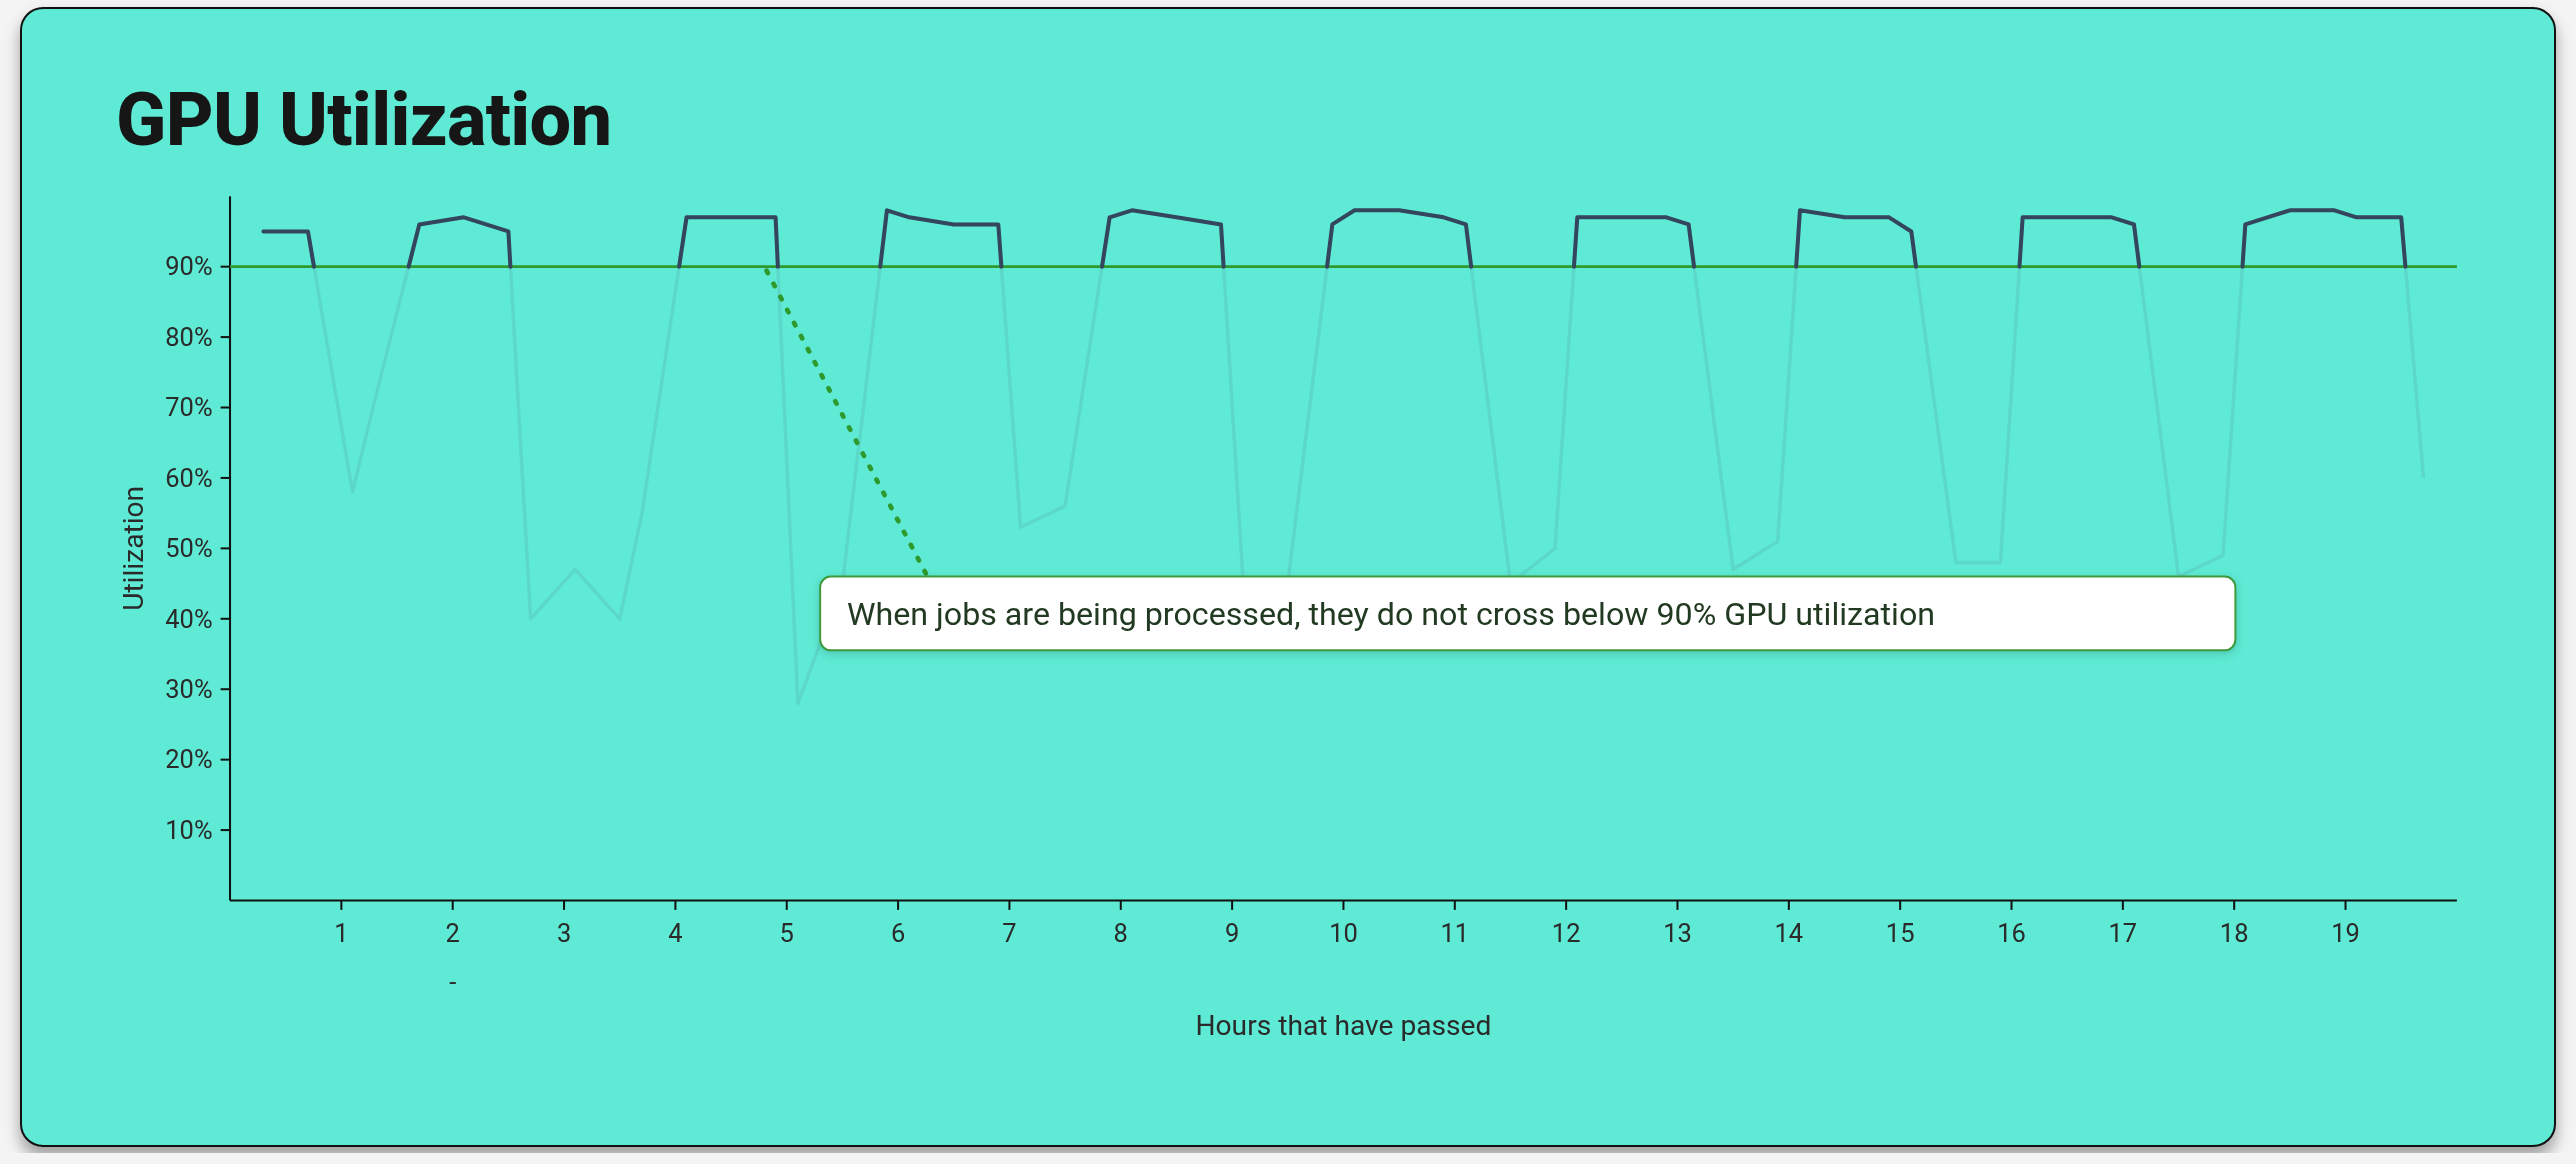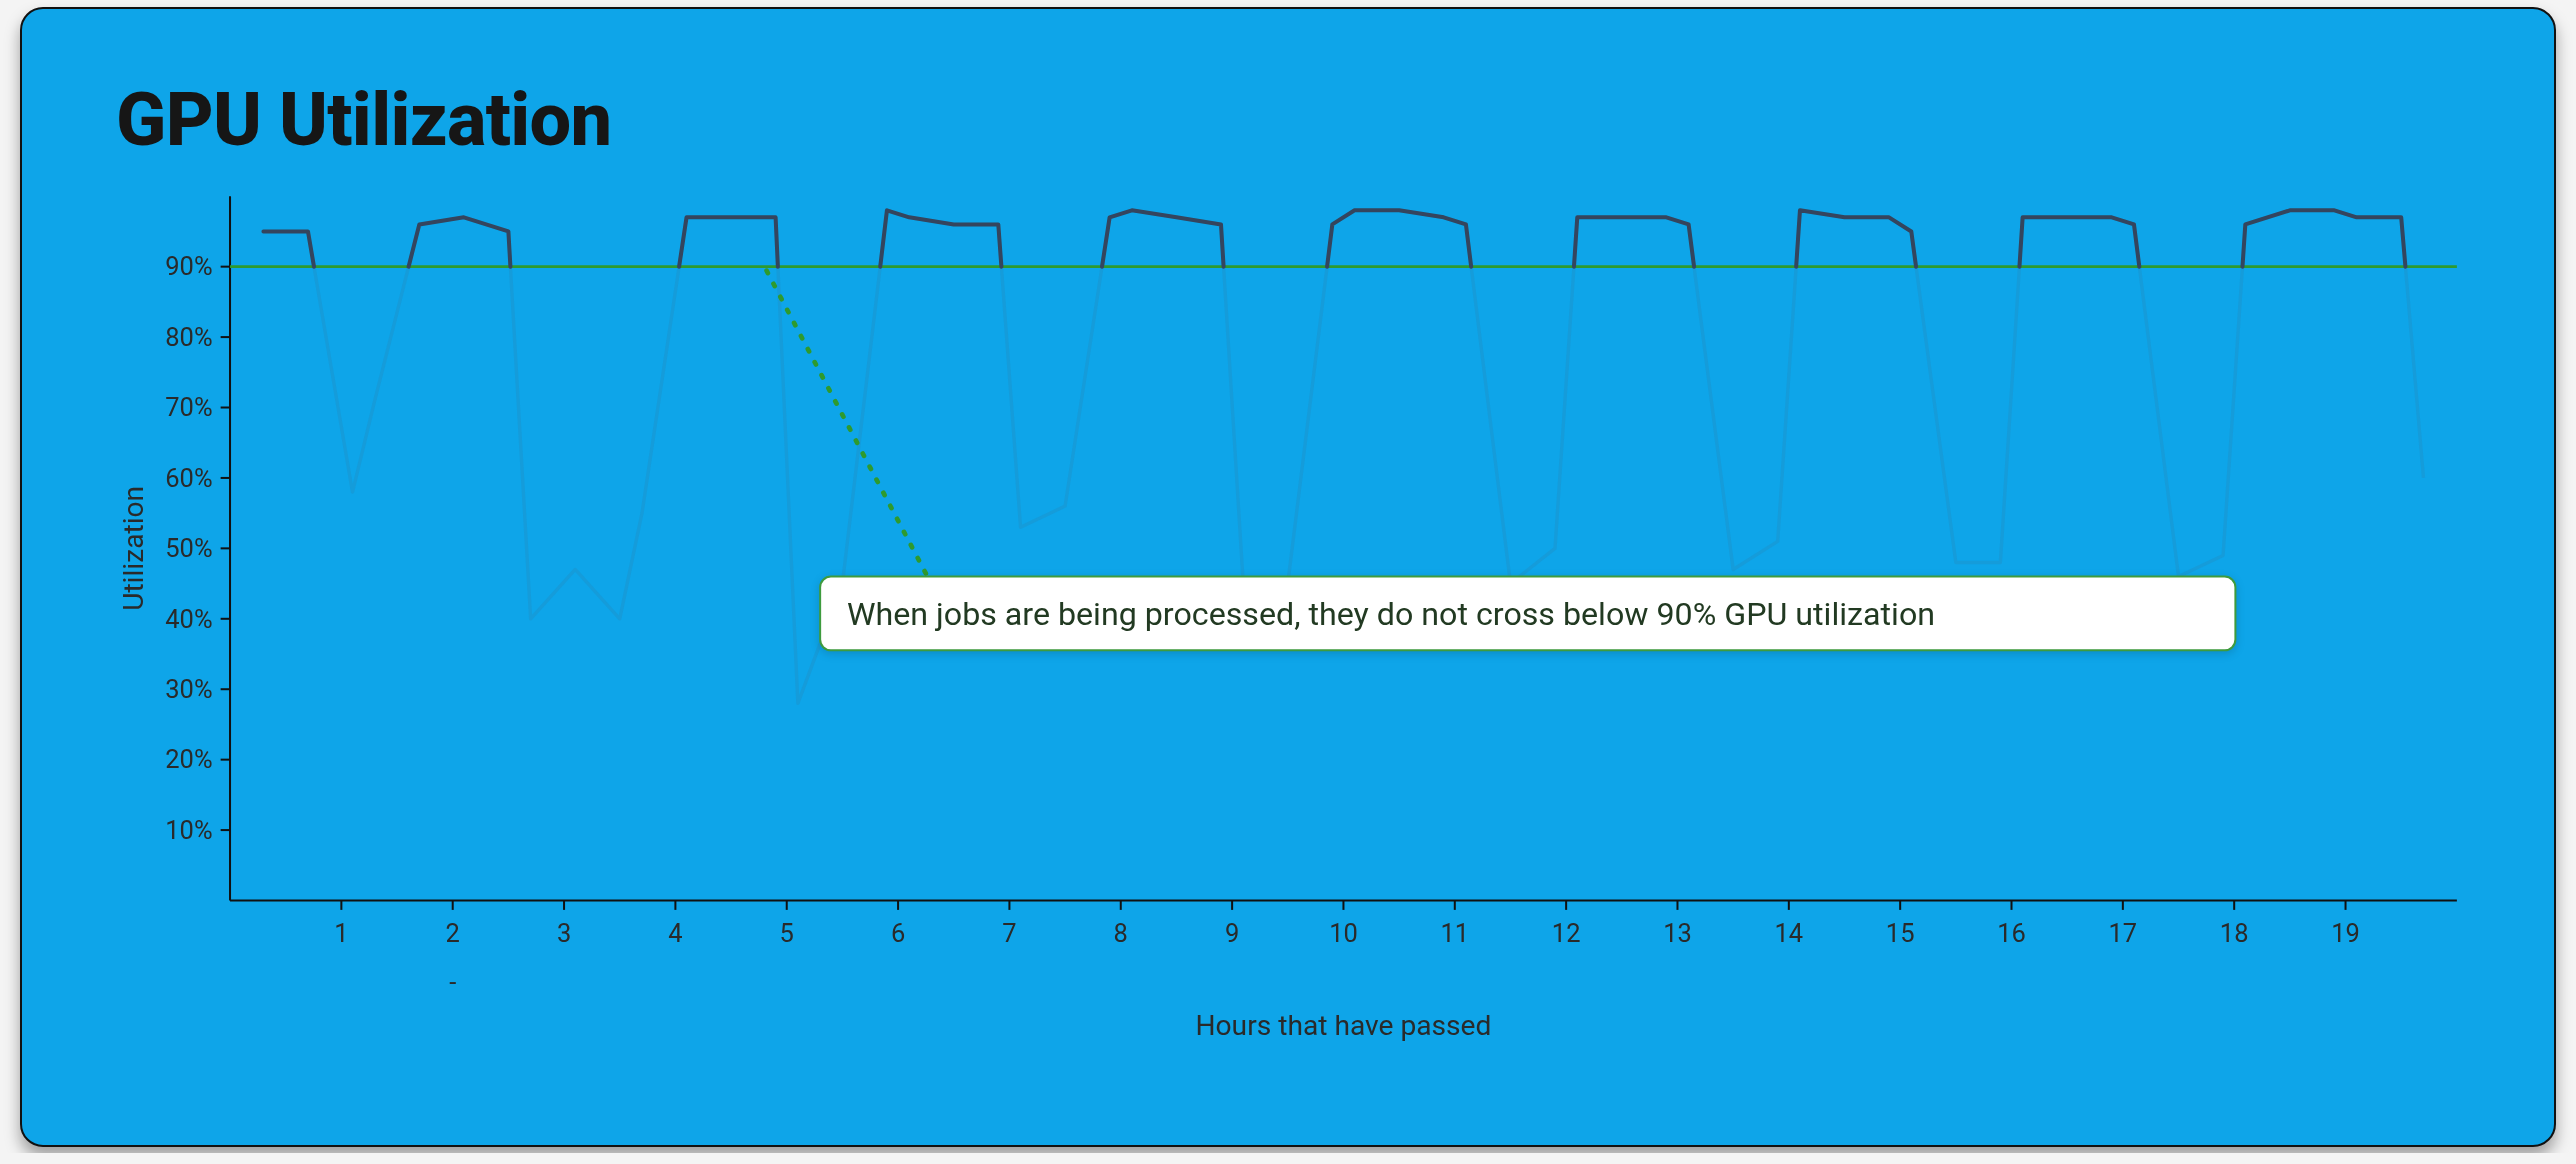--- a/index.html
+++ b/index.html
@@ -3,21 +3,21 @@
 <meta charset="utf-8">
 <style>
   html, body {
     margin: 0;
     padding: 0;
     background: #f4f4f4;
     font-family: -apple-system, BlinkMacSystemFont, "Segoe UI", Roboto, "Helvetica Neue", Arial, sans-serif;
   }
   .card {
     box-sizing: border-box;
-    background: #0ea5e9;
+    background: #5eead4;
     border: 2px solid #111111;
     border-radius: 23px;
     margin: 6.7px auto;
     width: 2536px;
     height: 1140px;
     padding: 67px 74px 40px 94px;
     box-shadow: 0 9.4px 14.8px rgba(0,0,0,0.35);
     position: relative;
     overflow: hidden;
   }

